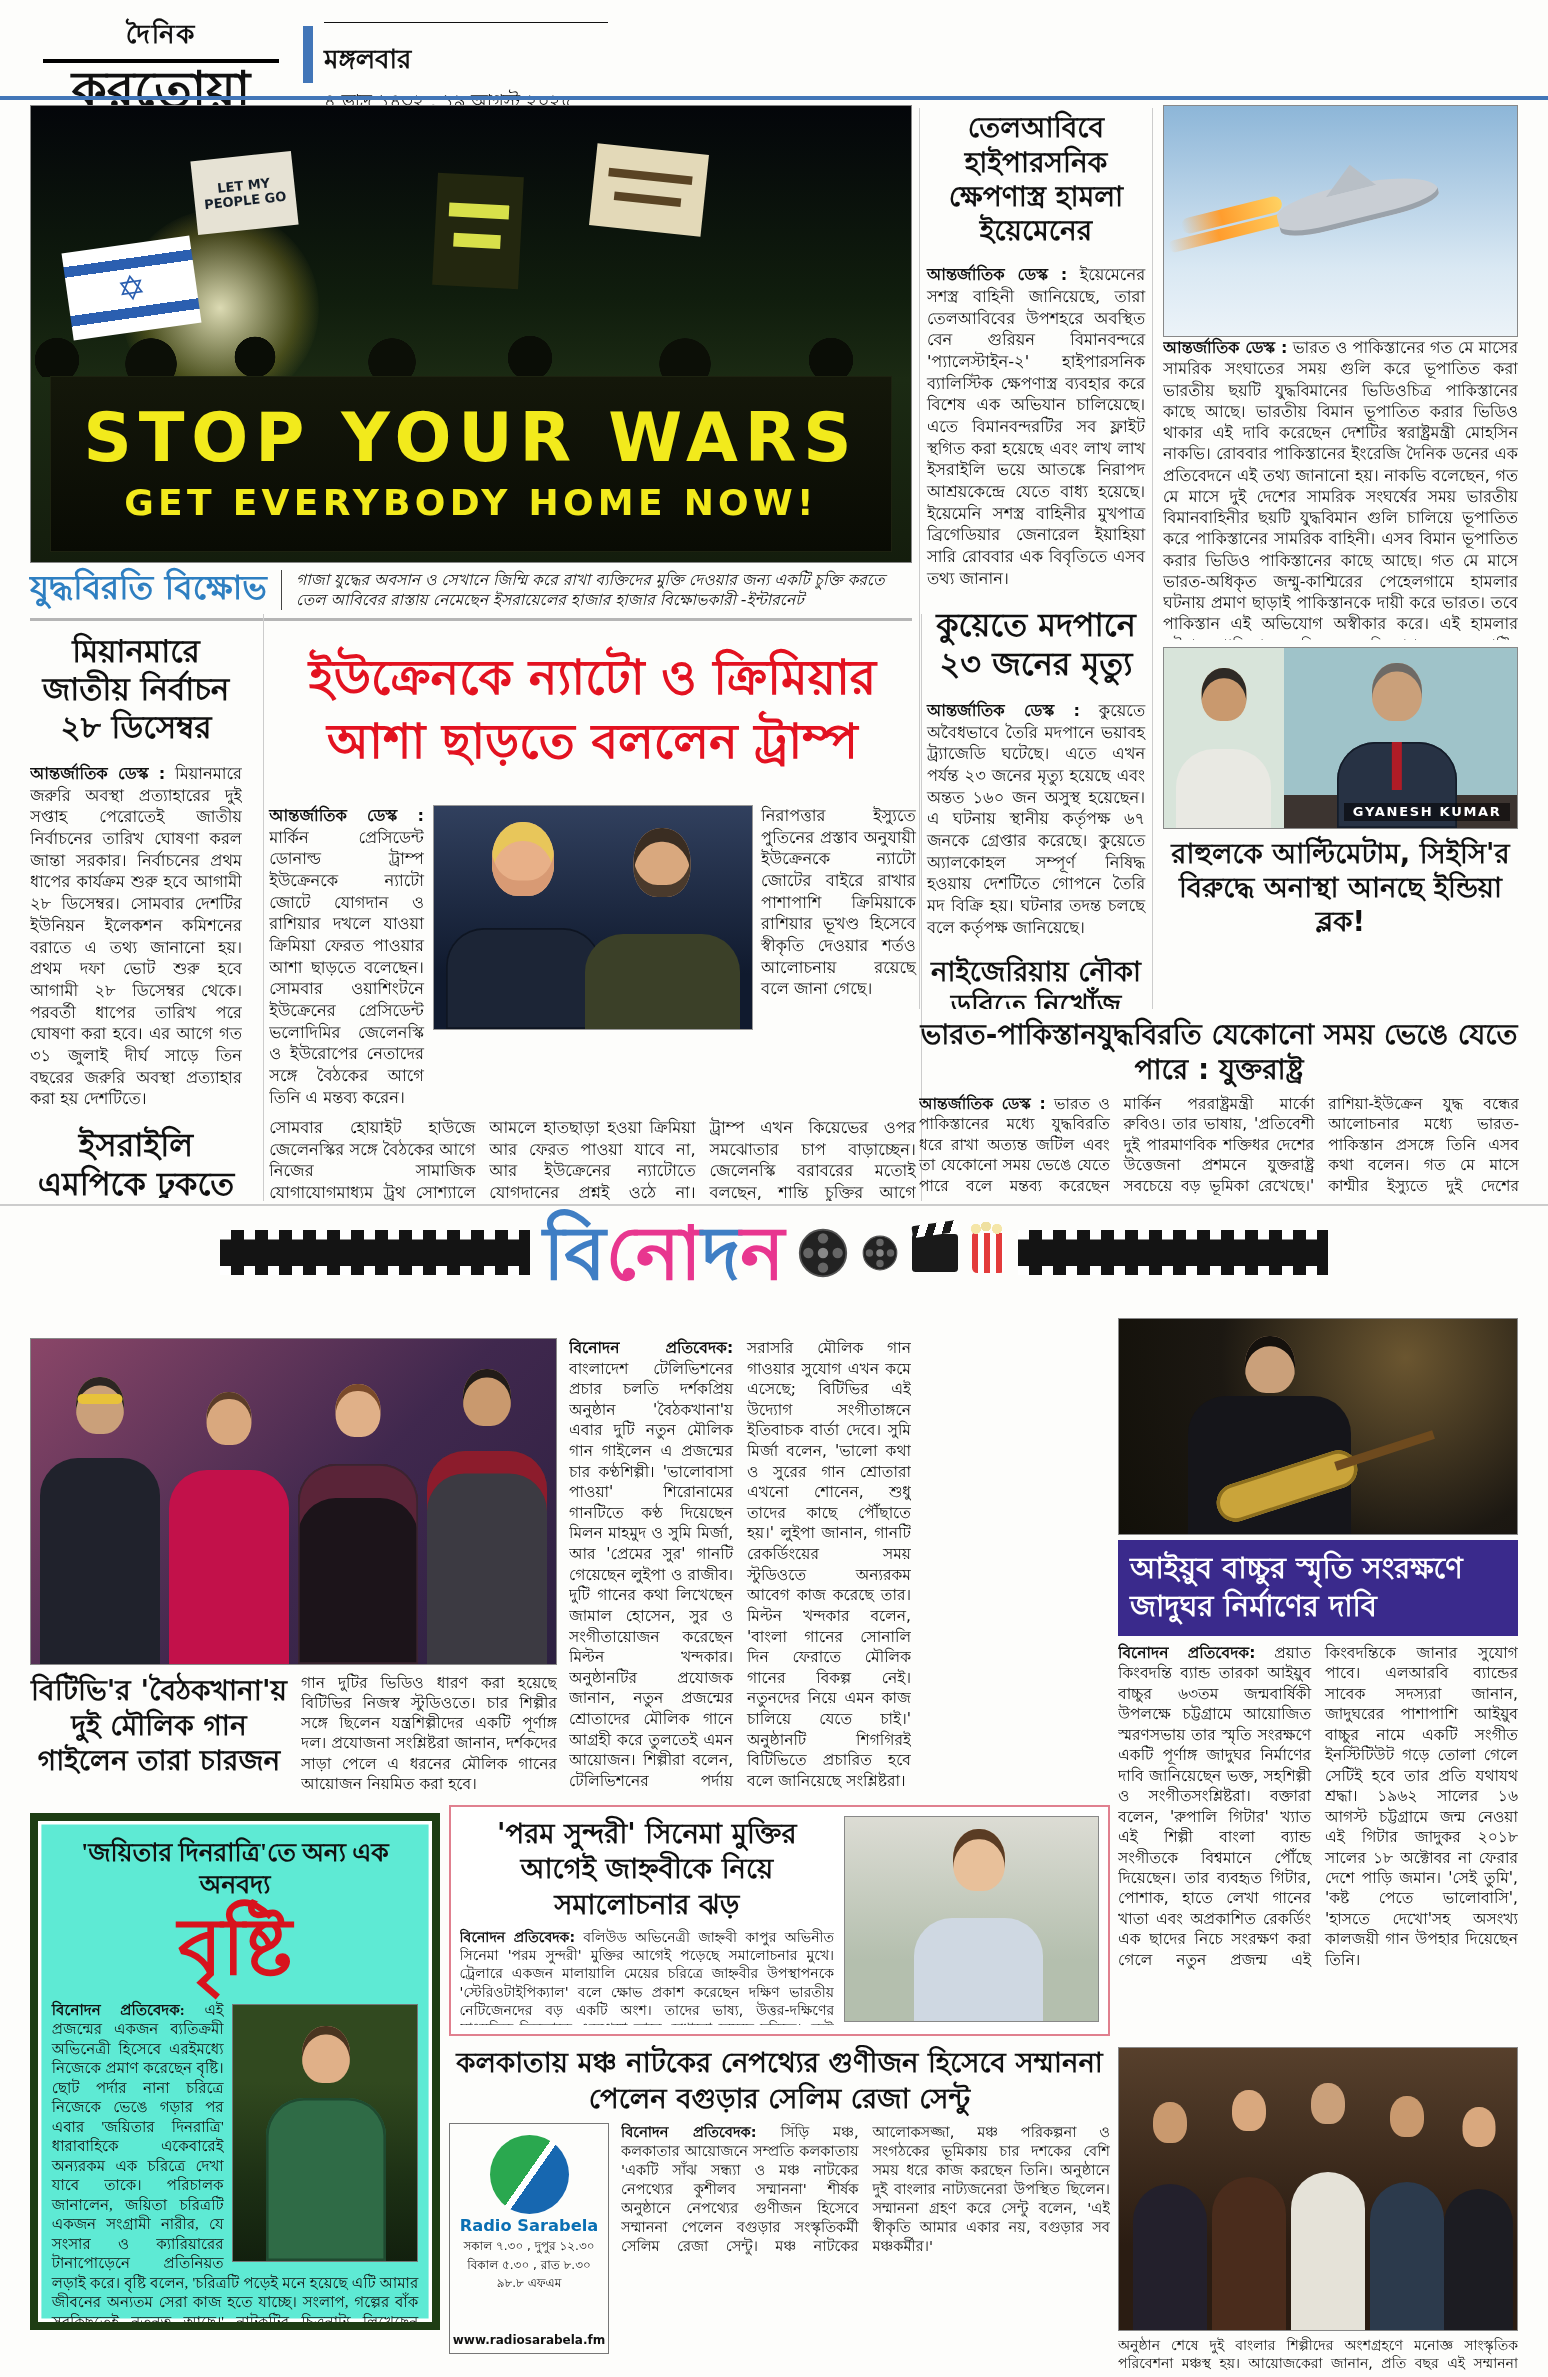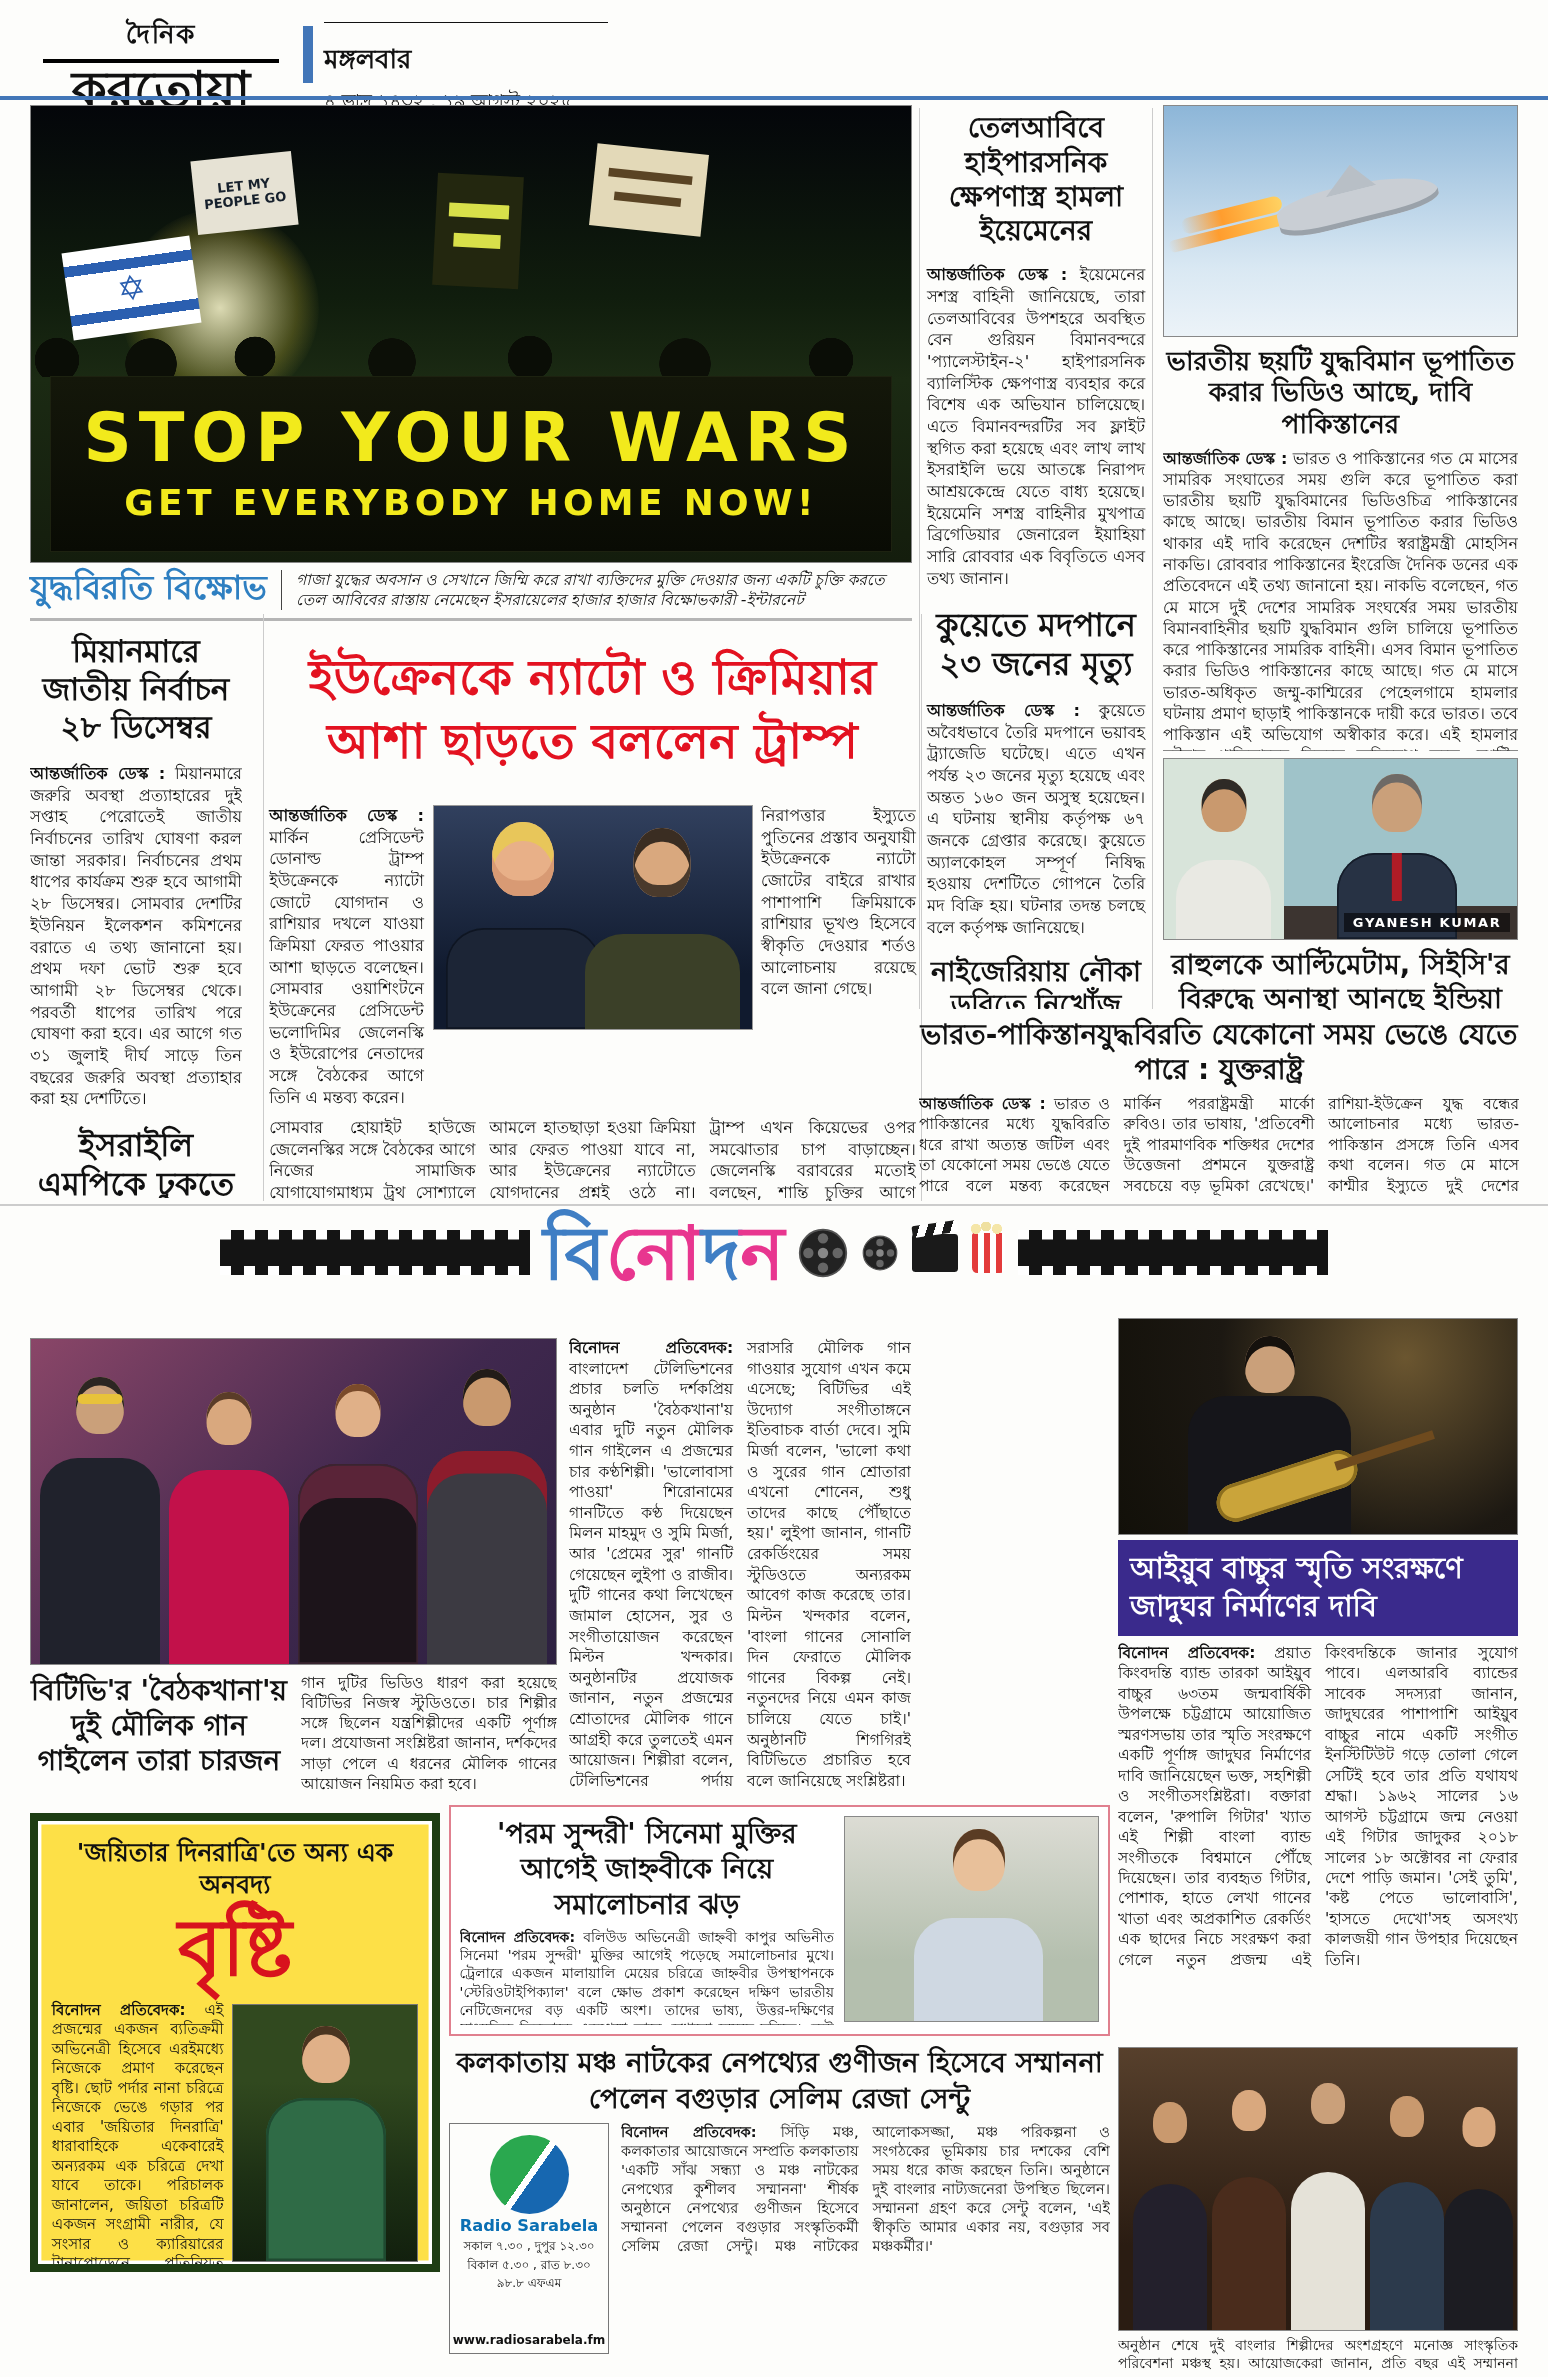--- a/index.html
+++ b/index.html
@@ -131,22 +131,22 @@
       background:radial-gradient(circle at 72% 18%,#6b5630,#1c1812 55%,#121009);}
   .ab-box{left:1118px;top:1540px;width:400px;height:96px;background:#3a2a8c;color:#fff;
       display:flex;align-items:center;justify-content:center;text-align:left;
       font-size:29px;font-weight:800;line-height:1.3;padding:0 12px;}
   .ab-body{left:1118px;top:1643px;width:400px;height:397px;columns:2;column-gap:13.8px;
       font-size:15.5px;line-height:1.32;text-align:justify;overflow:hidden;}
   .ph-group{left:1118px;top:2047px;width:400px;height:284px;
       background:linear-gradient(180deg,#57402c,#2a1c12 70%);}
   .kol-tail{left:1118px;top:2336px;width:400px;height:38px;font-size:14px;line-height:1.3;
       text-align:justify;overflow:hidden;}
-  .joyita{left:30px;top:1813px;width:410px;height:459px;border:8.6px solid #1e3d14;
-      background:#fde047;box-shadow:inset 0 0 0 3.4px #fff;padding:15.5px 13.8px;overflow:hidden;}
+  .joyita{left:30px;top:1813px;width:410px;height:517px;border:8.6px solid #1e3d14;
+      background:#5eead4;box-shadow:inset 0 0 0 3.4px #fff;padding:15.5px 13.8px;overflow:hidden;font-family:Liberation Serif, serif;}
   .joy-t1{font-size:25px;font-weight:800;text-align:center;line-height:1.3;}
   .joy-t2{font-size:79px;font-weight:900;color:#d8131d;text-align:center;line-height:1.15;margin:1.7px 0 6.9px;}
   .joy-photo{float:right;width:186px;height:258px;margin:3.4px 0 6.9px 8.6px;border:0.9px solid #777;
       background:linear-gradient(180deg,#31491f 0 30%,#1c2f14 70%,#12200e);position:relative;}
   .joy-body{font-size:15px;line-height:1.3;text-align:justify;}
   .porom{left:449px;top:1805px;width:661px;height:231px;border:2.6px solid #e0808f;padding:8.6px;
       display:flex;gap:10.3px;overflow:hidden;background:#fff;}
   .p-left{flex:1;display:flex;flex-direction:column;}
   .p-title{font-size:27.5px;font-weight:800;text-align:center;line-height:1.3;margin-bottom:5.2px;}
   .p-body{font-size:14px;line-height:1.3;text-align:justify;overflow:hidden;}
@@ -235,21 +235,20 @@
     <h3 class="art-title" style="font-size:27.5px;margin-top:12px">নাইজেরিয়ায় নৌকা ডুবিতে নিখোঁজ অন্তত ৪০ জন</h3>
 
   </div>
 
   <div class="abs col-right">
     <div class="ph-jet" style="border:0.9px solid #888">
       <div class="flame" style="left:15.5px;top:101px;width:103px"></div>
       <div class="flame" style="left:3.4px;top:120px;width:129px;height:12px"></div>
       <div class="jet"></div>
     </div>
-    <h3 class="art-title" style="font-size:26px;margin-top:8.6px">ভারতীয় ছয়টি যুদ্ধবিমান ভূপাতিত করার ভিডিও আছে, দাবি পাকিস্তানের</h3>
     <p class="body" style="font-size:16px;height:303px;overflow:hidden;margin:0"><span class="dl">আন্তর্জাতিক ডেস্ক :</span> <span>ভারত ও পাকিস্তানের গত মে মাসের সামরিক সংঘাতের সময় গুলি করে ভূপাতিত করা ভারতীয় ছয়টি যুদ্ধবিমানের ভিডিওচিত্র পাকিস্তানের কাছে আছে। ভারতীয় বিমান ভূপাতিত করার ভিডিও থাকার এই দাবি করেছেন দেশটির স্বরাষ্ট্রমন্ত্রী মোহসিন নাকভি। রোববার পাকিস্তানের ইংরেজি দৈনিক ডনের এক প্রতিবেদনে এই তথ্য জানানো হয়। নাকভি বলেছেন, গত মে মাসে দুই দেশের সামরিক সংঘর্ষের সময় ভারতীয় বিমানবাহিনীর ছয়টি যুদ্ধবিমান গুলি চালিয়ে ভূপাতিত করে পাকিস্তানের সামরিক বাহিনী। এসব বিমান ভূপাতিত করার ভিডিও পাকিস্তানের কাছে আছে। গত মে মাসে ভারত-অধিকৃত জম্মু-কাশ্মিরের পেহেলগামে হামলার ঘটনায় প্রমাণ ছাড়াই পাকিস্তানকে দায়ী করে ভারত। তবে পাকিস্তান এই অভিযোগ অস্বীকার করে। এই হামলার ঘটনায় পাকিস্তানের বিরুদ্ধে অভিযোগ তুলে দেশটির সামরিক ও বেসামরিক স্থাপনায় হামলা চালায় ভারতীয় সেনাবাহিনী। পরে পাকিস্তানও পাল্টা হামলা চালায় ভারতে।</span></p>
     <div class="press">
       <div class="fig" style="left:12px;width:95px;height:100%">
         <div class="head" style="top:20.6px;width:45px;height:53px;background:#c9996e;box-shadow:inset 0 10.3px 0 #2e2a26"></div>
         <div class="torso" style="height:79px;background:#e9e9e3"></div>
       </div>
       <div class="desk"></div>
       <div class="fig" style="right:60px;width:120px;height:100%">
         <div class="head" style="top:15.5px;width:50px;height:58px;background:#caa07a;box-shadow:inset 0 8.6px 0 #6e6a66"></div>
         <div class="torso" style="height:86px;background:#273244;box-shadow:inset 0 0 0 1.7px #151d2a"></div>

